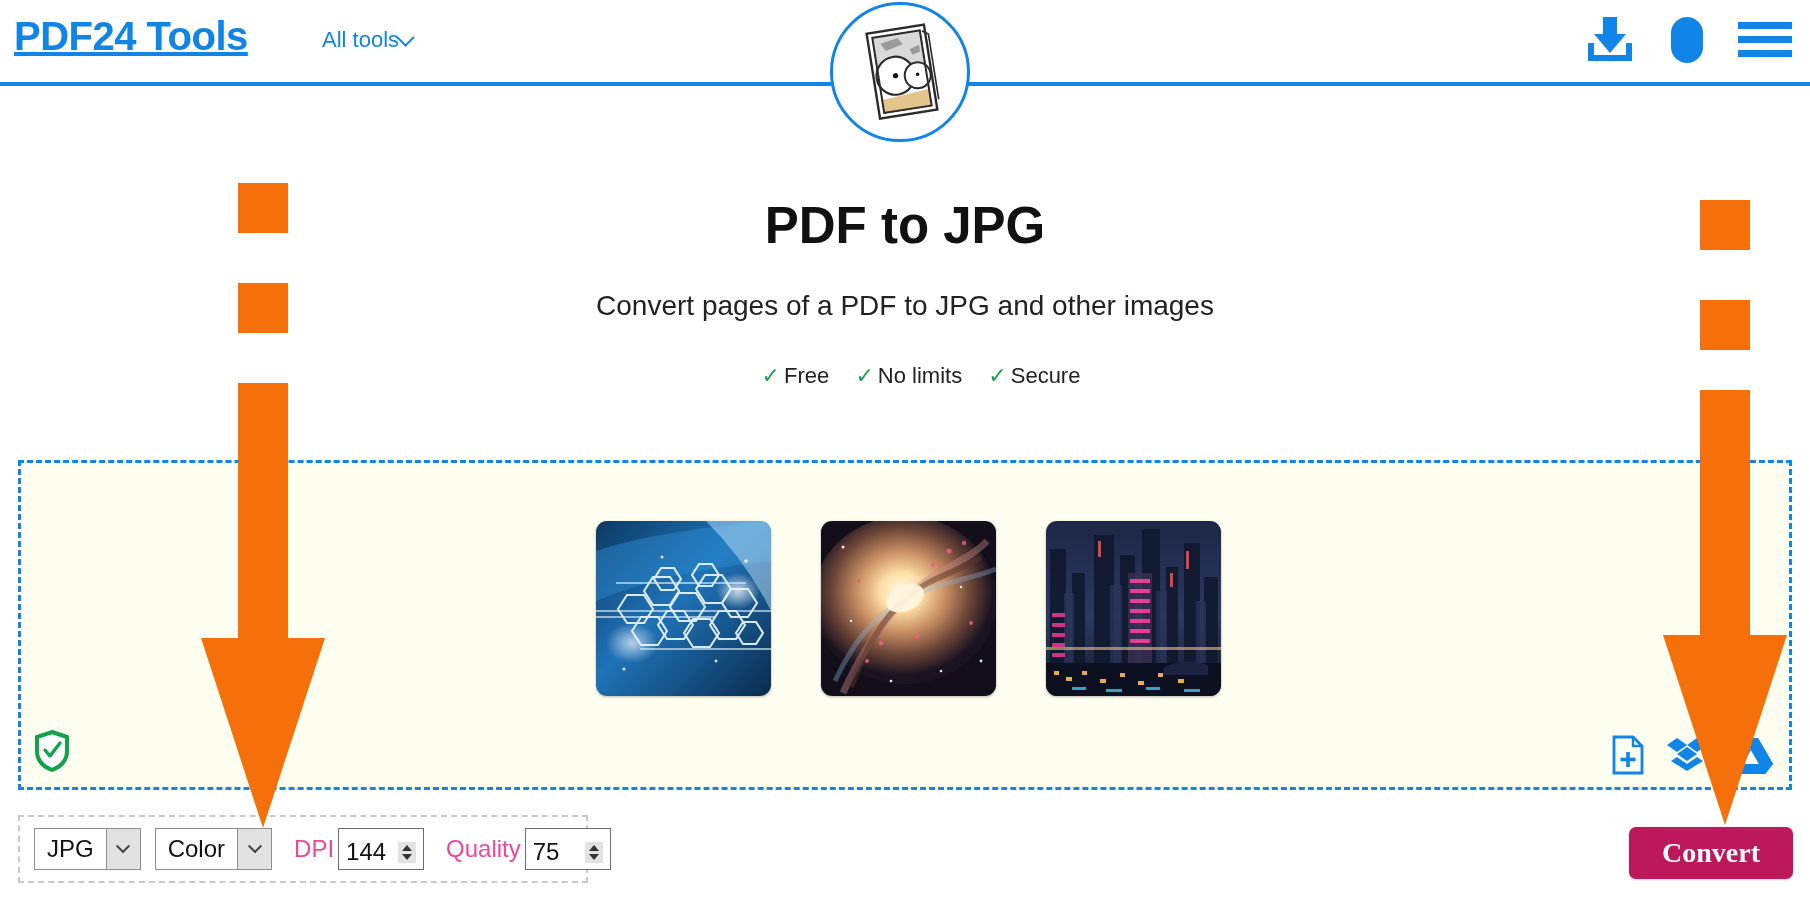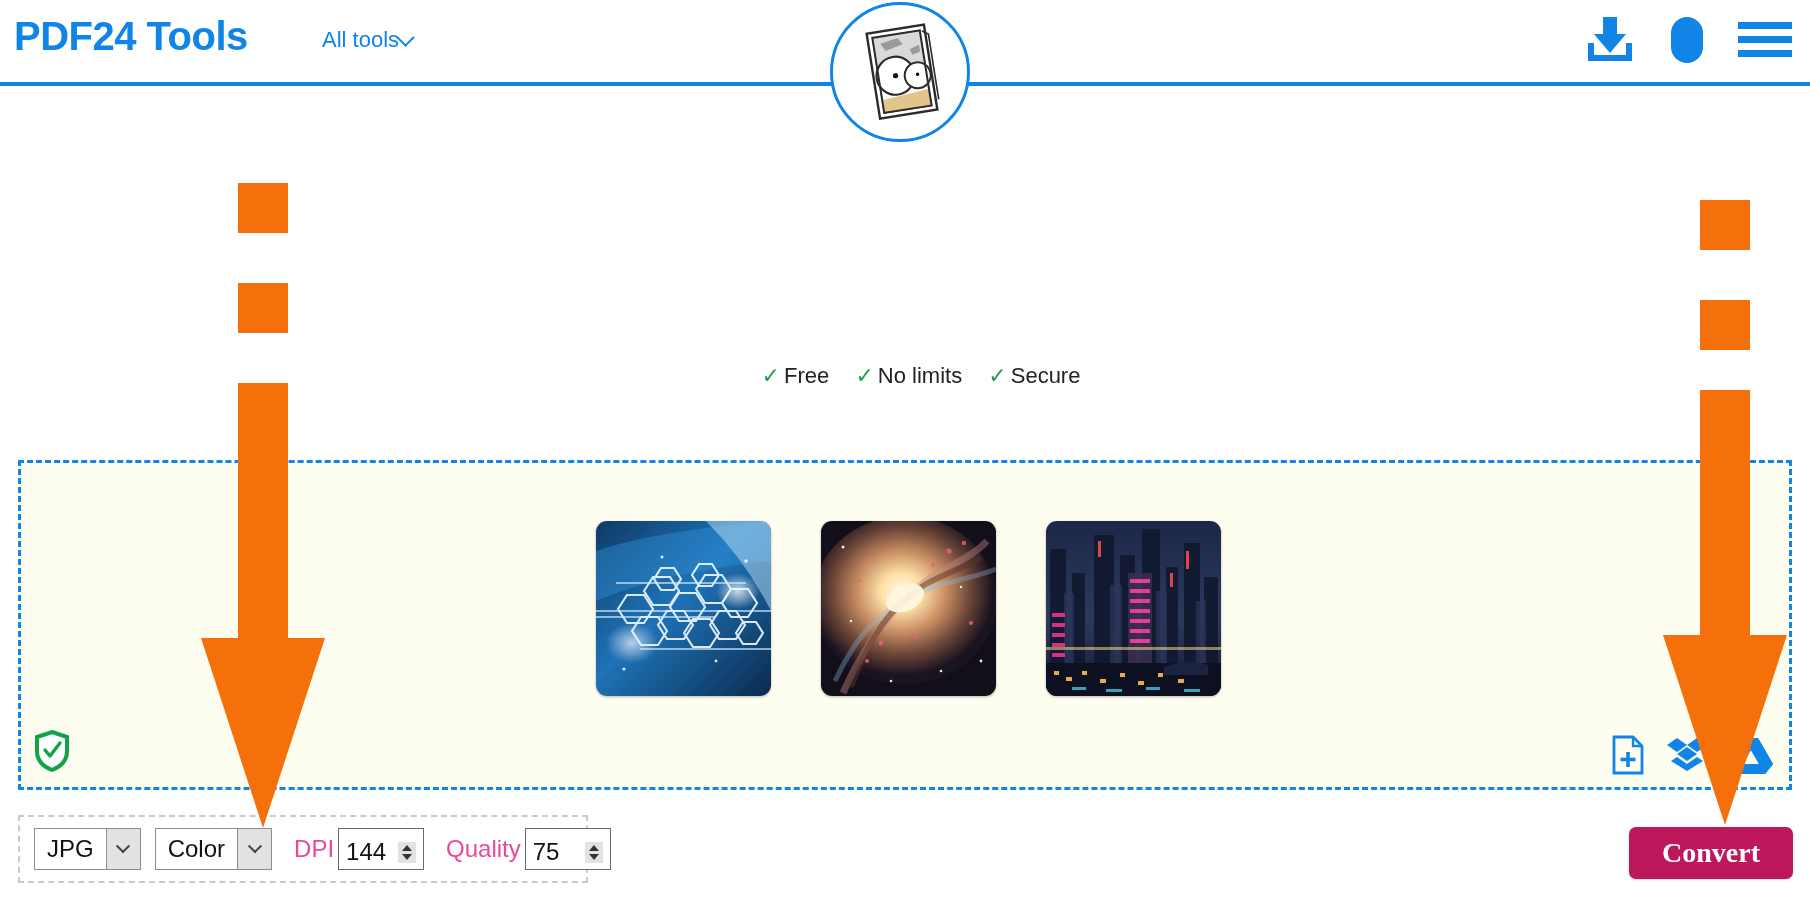--- a/index.html
+++ b/index.html
@@ -17,21 +17,21 @@
     position: absolute; left:0; top:0; width:1810px; height:84px;
     background:#fff;
   }
   .header-rule {
     position:absolute; left:0; top:82px; width:1810px; height:4px;
     background:#1184e8;
   }
   .brand {
     position:absolute; left:14px; top:14px;
     font-size:40px; font-weight:bold; color:#1184e8;
-    letter-spacing:-0.5px; white-space:nowrap;
+    letter-spacing:-0.5px; white-space:nowrap;text-decoration:underline;
   }
   .alltools {
     position:absolute; left:322px; top:27px;
     font-size:22px; color:#1184e8; white-space:nowrap;
     display:flex; align-items:center; 
   }
   .chev-hdr { display:inline-block; width:13px; height:13px;
     border-right:2.4px solid #1184e8; border-bottom:2.4px solid #1184e8;
     transform:rotate(45deg) translate(-2px,-2px); }
 
@@ -177,20 +177,22 @@
         <circle cx="84" cy="73" r="13" fill="#ffffff" stroke="#2b2b2b" stroke-width="2"></circle>
         <circle cx="84" cy="72" r="1.8" fill="#111"></circle>
         <path d="M45 92 L93 88 L93 105 L45 105 Z" fill="#e3c48d"></path>
         <path d="M45 29 L93 29 L93 105 L45 105 Z" fill="none" stroke="#2b2b2b" stroke-width="2"></path>
         <path d="M95 30 L101 34 L101 100" fill="none" stroke="#2b2b2b" stroke-width="1.6"></path>
       </g>
     </svg>
   </div>
 </div>
 
+<div class="title">PDF to JPG</div>
+<div class="subtitle">Convert pages of a PDF to JPG and other images</div>
 
 <div class="features">
   <span class="feat">
     <span class="check">✓</span><span>Free</span>
   </span>
   <span class="feat">
     <span class="check">✓</span><span>No limits</span>
   </span>
   <span class="feat">
     <span class="check">✓</span><span>Secure</span>

